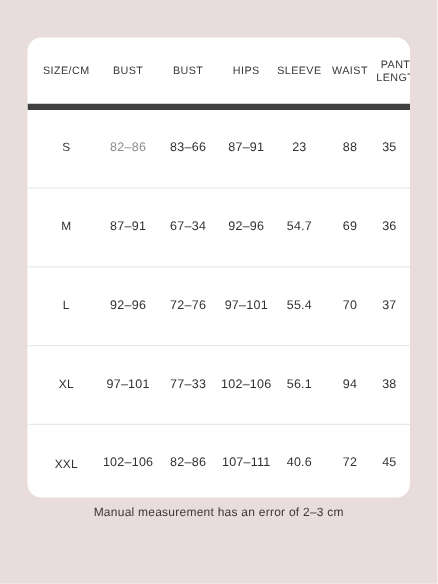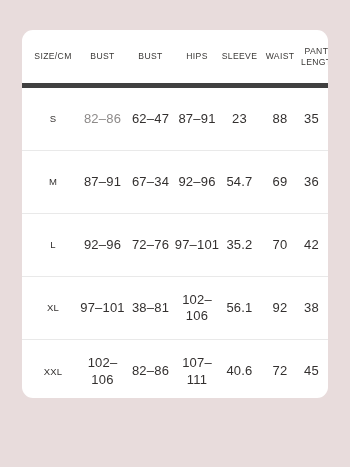--- a/index.html
+++ b/index.html
@@ -61,21 +61,21 @@
   }
 
   .row.body-row.last {
     border-bottom: none;
     align-items: center;
   }
 
   .cell {
     text-align: center;
     color: #33302f;
-    font-size: 13px;
+    font-size: 10px;
     letter-spacing: 0.2px;
     line-height: 1.25;
     white-space: pre-line;
     box-sizing: border-box;
   }
 
   .row.header-row .cell {
     font-size: 8.6px;
     color: #3a3836;
     letter-spacing: 0.35px;
@@ -124,21 +124,21 @@
         <div class="cell c-hips">HIPS</div>
         <div class="cell c-sleeve">SLEEVE</div>
         <div class="cell c-length">WAIST</div>
         <div class="cell c-pants">PANTS
 LENGTH</div>
       </div>
 
       <div class="row body-row">
         <div class="cell c-size">S</div>
         <div class="cell c-bust faded">82–86</div>
-        <div class="cell c-waist">62–47</div>
+        <div class="cell c-waist">83–66</div>
         <div class="cell c-hips">87–91</div>
         <div class="cell c-sleeve">23</div>
         <div class="cell c-length">88</div>
         <div class="cell c-pants">35</div>
       </div>
 
       <div class="row body-row">
         <div class="cell c-size">M</div>
         <div class="cell c-bust">87–91</div>
         <div class="cell c-waist">67–34</div>
@@ -146,42 +146,43 @@
         <div class="cell c-sleeve">54.7</div>
         <div class="cell c-length">69</div>
         <div class="cell c-pants">36</div>
       </div>
 
       <div class="row body-row">
         <div class="cell c-size">L</div>
         <div class="cell c-bust">92–96</div>
         <div class="cell c-waist">72–76</div>
         <div class="cell c-hips">97–101</div>
-        <div class="cell c-sleeve">35.2</div>
+        <div class="cell c-sleeve">55.4</div>
         <div class="cell c-length">70</div>
-        <div class="cell c-pants">42</div>
+        <div class="cell c-pants">37</div>
       </div>
 
       <div class="row body-row">
         <div class="cell c-size">XL</div>
         <div class="cell c-bust">97–101</div>
-        <div class="cell c-waist">38–81</div>
+        <div class="cell c-waist">77–33</div>
         <div class="cell c-hips">102–106</div>
         <div class="cell c-sleeve">56.1</div>
-        <div class="cell c-length">92</div>
+        <div class="cell c-length">94</div>
         <div class="cell c-pants">38</div>
       </div>
 
       <div class="row body-row last">
         <div class="cell c-size">XXL</div>
         <div class="cell c-bust">102–106</div>
         <div class="cell c-waist">82–86</div>
         <div class="cell c-hips">107–111</div>
         <div class="cell c-sleeve">40.6</div>
         <div class="cell c-length">72</div>
         <div class="cell c-pants">45</div>
       </div>
 
     </div>
   </div>
 
+  <div class="footnote">Manual measurement has an error of 2–3 cm</div>
 
 </div>
 
 </body></html>

